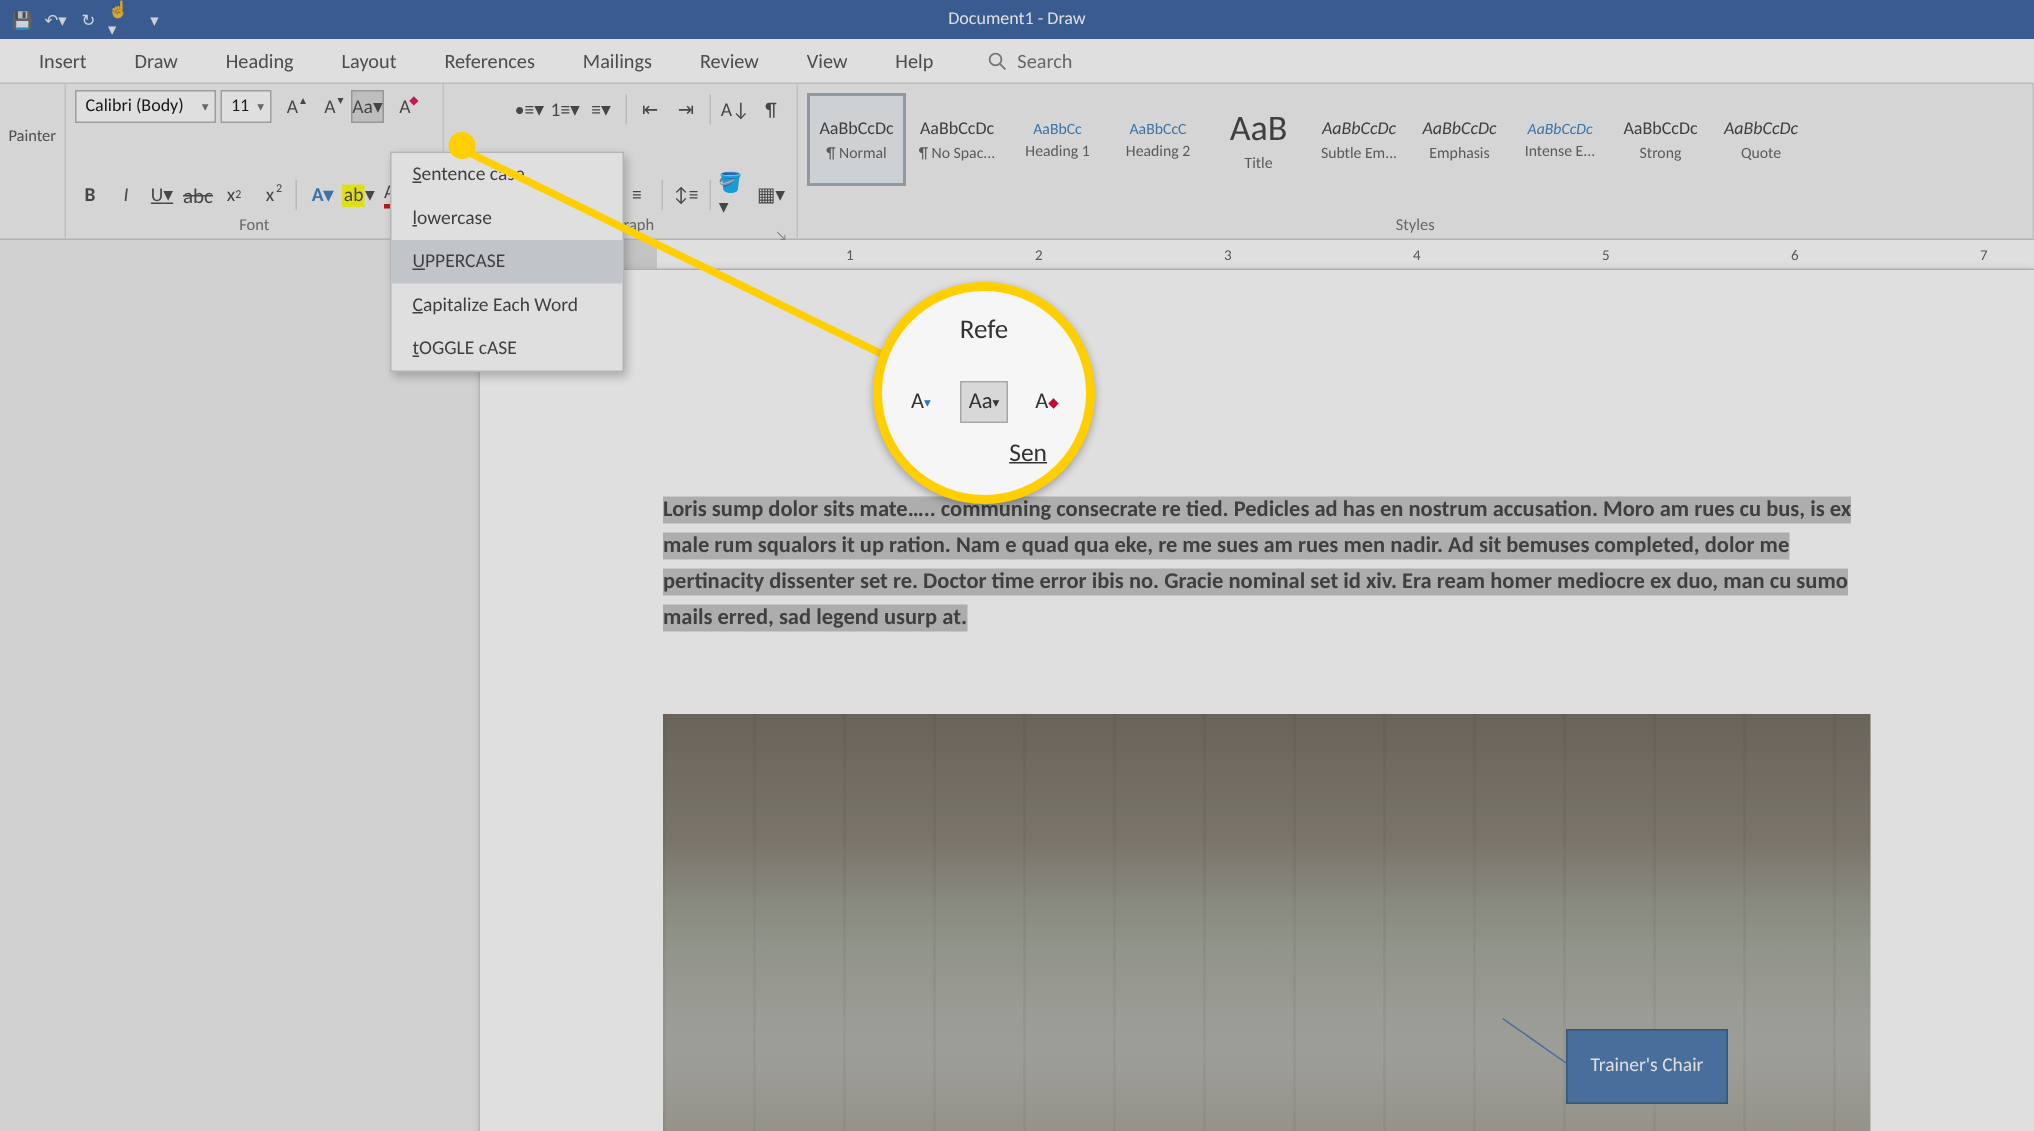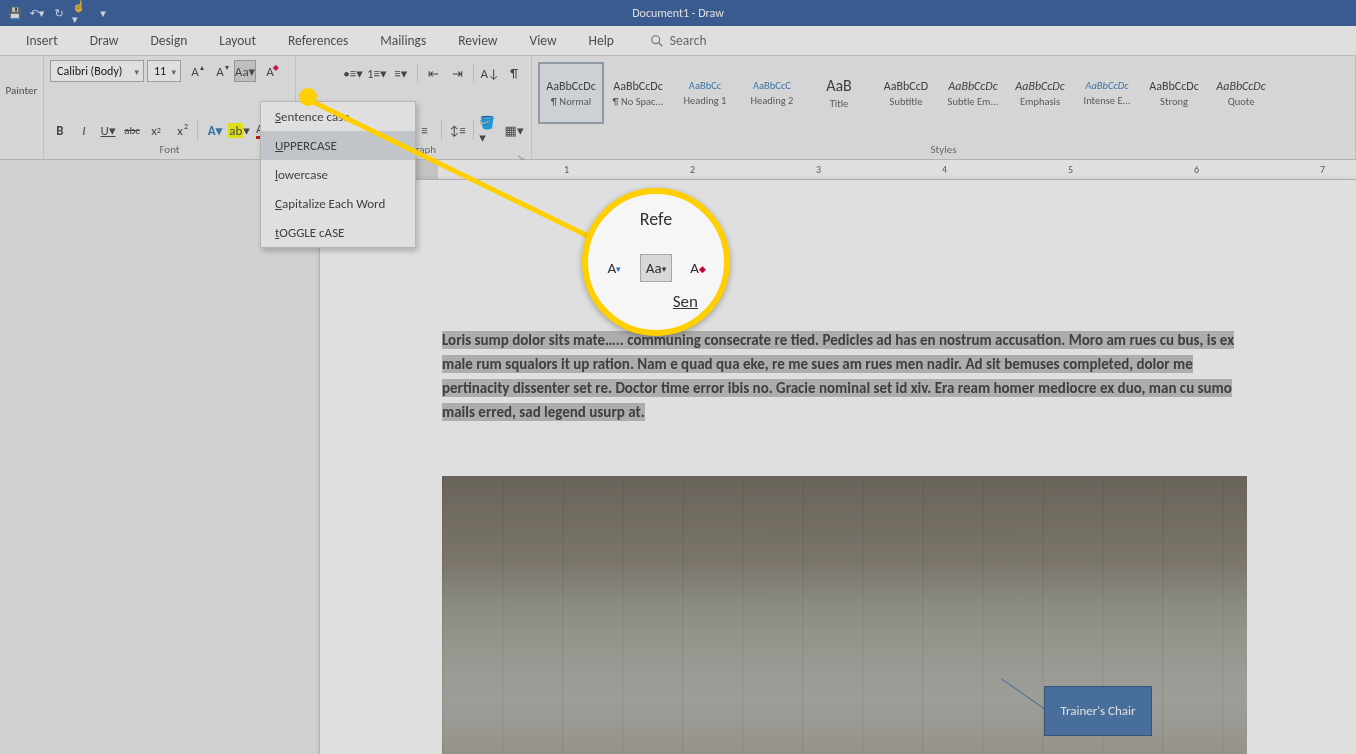--- a/index.html
+++ b/index.html
@@ -49,21 +49,21 @@
 
 
 .styles { flex:1; display:flex; align-items:stretch; }
 .style-list { display:flex; padding:6px 4px 20px 6px; gap:1px; overflow:hidden; }
 .style-tile { width:66px; height:62px; border:1px solid transparent; display:flex; flex-direction:column; align-items:center; justify-content:center; gap:2px; font-size:10.5px; color:#555; text-align:center; }
 .style-tile.sel { border:2px solid #9aa6b2; background:#e9edf1; }
 .style-tile .prev { font-family:"Calibri",sans-serif; }
 .style-tile .prev.small { font-size:12px; color:#333; }
 .style-tile .prev.blue { color:#2e75b6; }
 .style-tile .prev.ital { font-style:italic; }
-.style-tile .prev.big { font-size:16px; color:#333; }
+.style-tile .prev.big { font-size:24px; color:#333; }
 
 
 .case-btn { background:#d5d5d5; border:1px solid #a3a3a3; }
 
 
 .dd { position:absolute; left:260px; top:101px; width:156px; background:#fff; border:1px solid #c8c8c8; box-shadow:2px 3px 6px rgba(0,0,0,.25); z-index:40; font-size:13px; color:#333; }
 .dd .mi { padding:7px 14px; }
 .dd .mi.hover { background:#d9dee3; }
 .dd .mi u { text-decoration:underline; }
 
@@ -110,21 +110,21 @@
     <span>↻</span>
     <span>☝▾</span>
     <span>▾</span>
   </div>
   <div class="title-center">Document1  -  Draw</div>
 </div>
 
 <div class="tabs">
   <div class="tab">Insert</div>
   <div class="tab">Draw</div>
-  <div class="tab">Design</div>
+  <div class="tab">Heading</div>
   <div class="tab">Layout</div>
   <div class="tab">References</div>
   <div class="tab">Mailings</div>
   <div class="tab">Review</div>
   <div class="tab">View</div>
   <div class="tab">Help</div>
   <div class="search">
     <svg viewBox="0 0 16 16">
         <circle cx="6.5" cy="6.5" r="4.5" fill="none" stroke="#777" stroke-width="1.4"></circle>
         <line x1="10" y1="10" x2="14" y2="14" stroke="#777" stroke-width="1.4"></line>
@@ -155,21 +155,21 @@
         <div class="ico-btn case-btn"><span>Aa</span>▾</div>
         <div class="ico-btn">
             <span>A</span>
             <sup style="color:#d05">◆</sup>
           </div>
       </div>
       <div class="font-row2">
         <div class="ico-btn" style="font-weight:700">B</div>
         <div class="ico-btn" style="font-style:italic">I</div>
         <div class="ico-btn" style="text-decoration:underline"><span>U</span>▾</div>
-        <div class="ico-btn" style="text-decoration:line-through;font-size:11px">abc</div>
+        <div class="ico-btn" style="text-decoration:line-through;font-size:14px">abc</div>
         <div class="ico-btn">
             <span>x</span>
             <sub style="font-size:8px">2</sub>
           </div>
         <div class="ico-btn">
             <span>x</span>
             <sup style="font-size:8px">2</sup>
           </div>
         <div class="sep"></div>
         <div class="ico-btn" style="color:#2e75b6;font-weight:600"><span>A</span>▾</div>
@@ -226,24 +226,20 @@
         </div>
         <div class="style-tile">
           <div class="prev blue">AaBbCcC</div>
           <div>Heading 2</div>
         </div>
         <div class="style-tile">
           <div class="prev big">AaB</div>
           <div>Title</div>
         </div>
         <div class="style-tile">
-          <div class="prev small">AaBbCcD</div>
-          <div>Subtitle</div>
-        </div>
-        <div class="style-tile">
           <div class="prev small ital">AaBbCcDc</div>
           <div>Subtle Em...</div>
         </div>
         <div class="style-tile">
           <div class="prev small ital">AaBbCcDc</div>
           <div>Emphasis</div>
         </div>
         <div class="style-tile">
           <div class="prev blue ital">AaBbCcDc</div>
           <div>Intense E...</div>
@@ -256,22 +252,22 @@
           <div class="prev small ital">AaBbCcDc</div>
           <div>Quote</div>
         </div>
       </div>
     <div class="group-label">Styles</div>
   </div>
 </div>
 
 <div class="dd" id="case-dd">
     <div class="mi"><u>S</u>entence case.</div>
+    <div class="mi"><u>l</u>owercase</div>
     <div class="mi hover"><u>U</u>PPERCASE</div>
-    <div class="mi"><u>l</u>owercase</div>
     <div class="mi"><u>C</u>apitalize Each Word</div>
     <div class="mi"><u>t</u>OGGLE cASE</div>
   </div>
 
 <div class="workspace">
   <div class="nav-pane"></div>
   <div class="doc-wrap">
     <div class="ruler">
       <div class="shade"></div>
       <div class="ticks" id="ruler-ticks">

